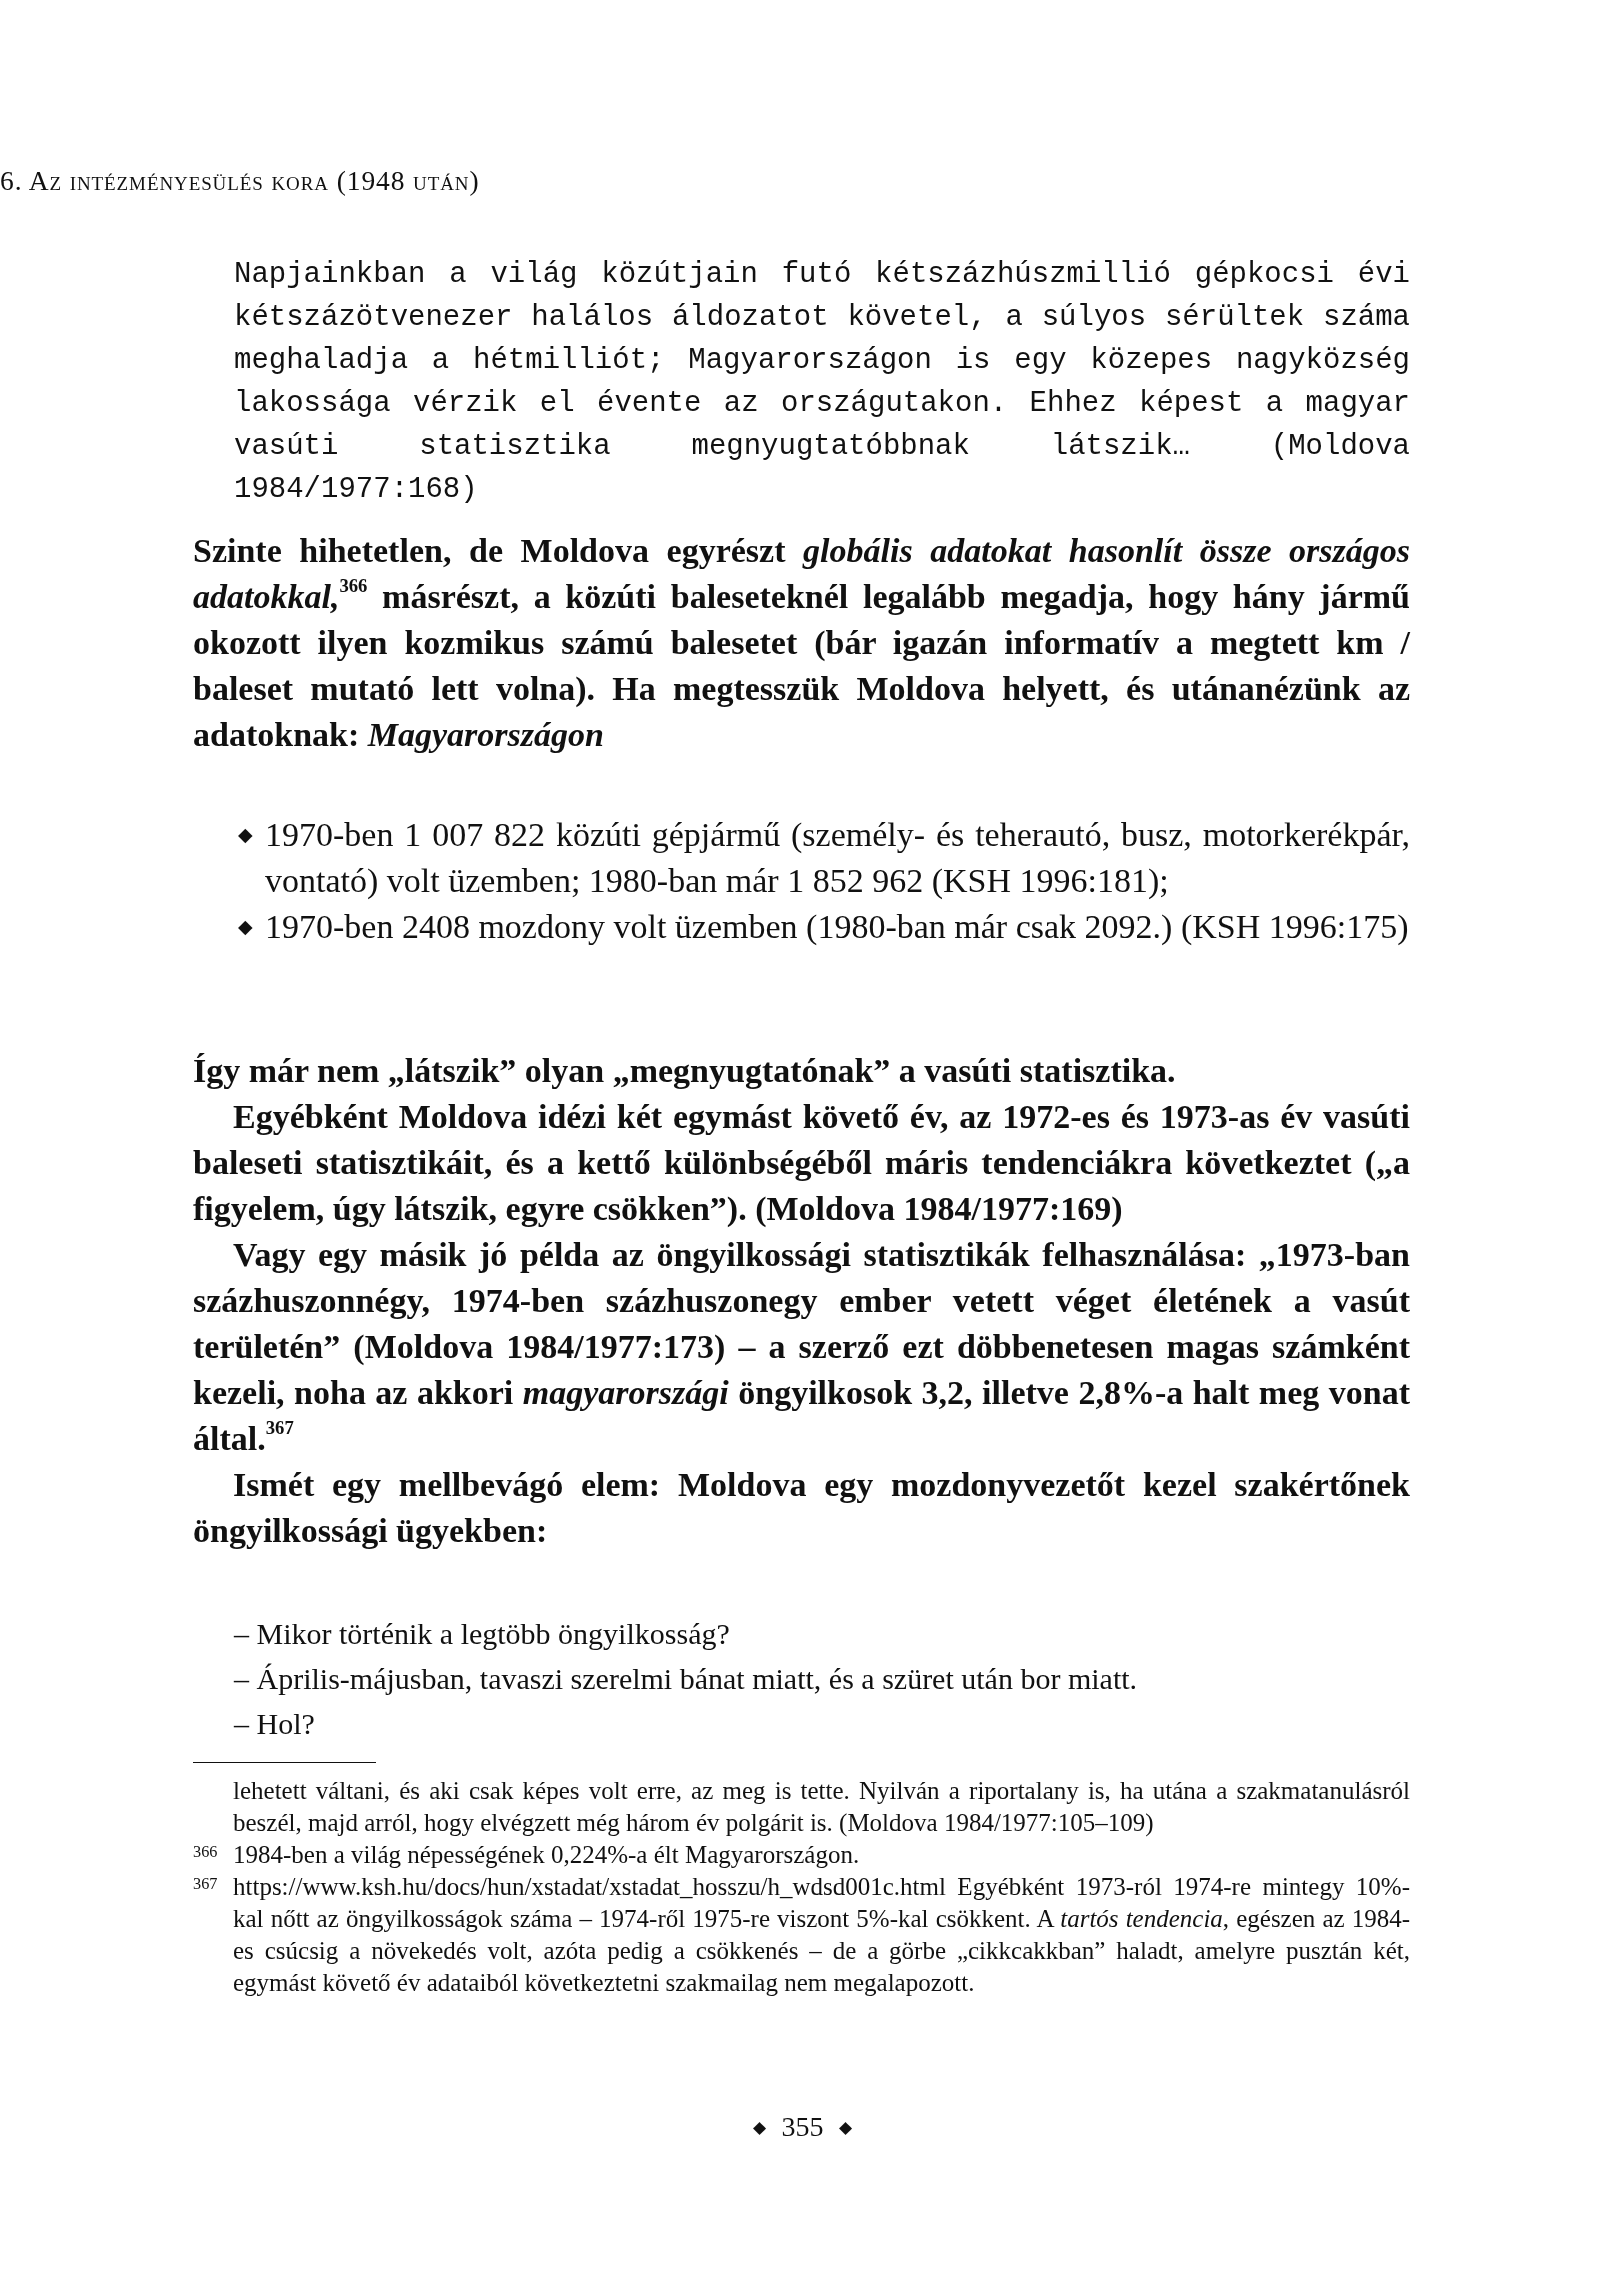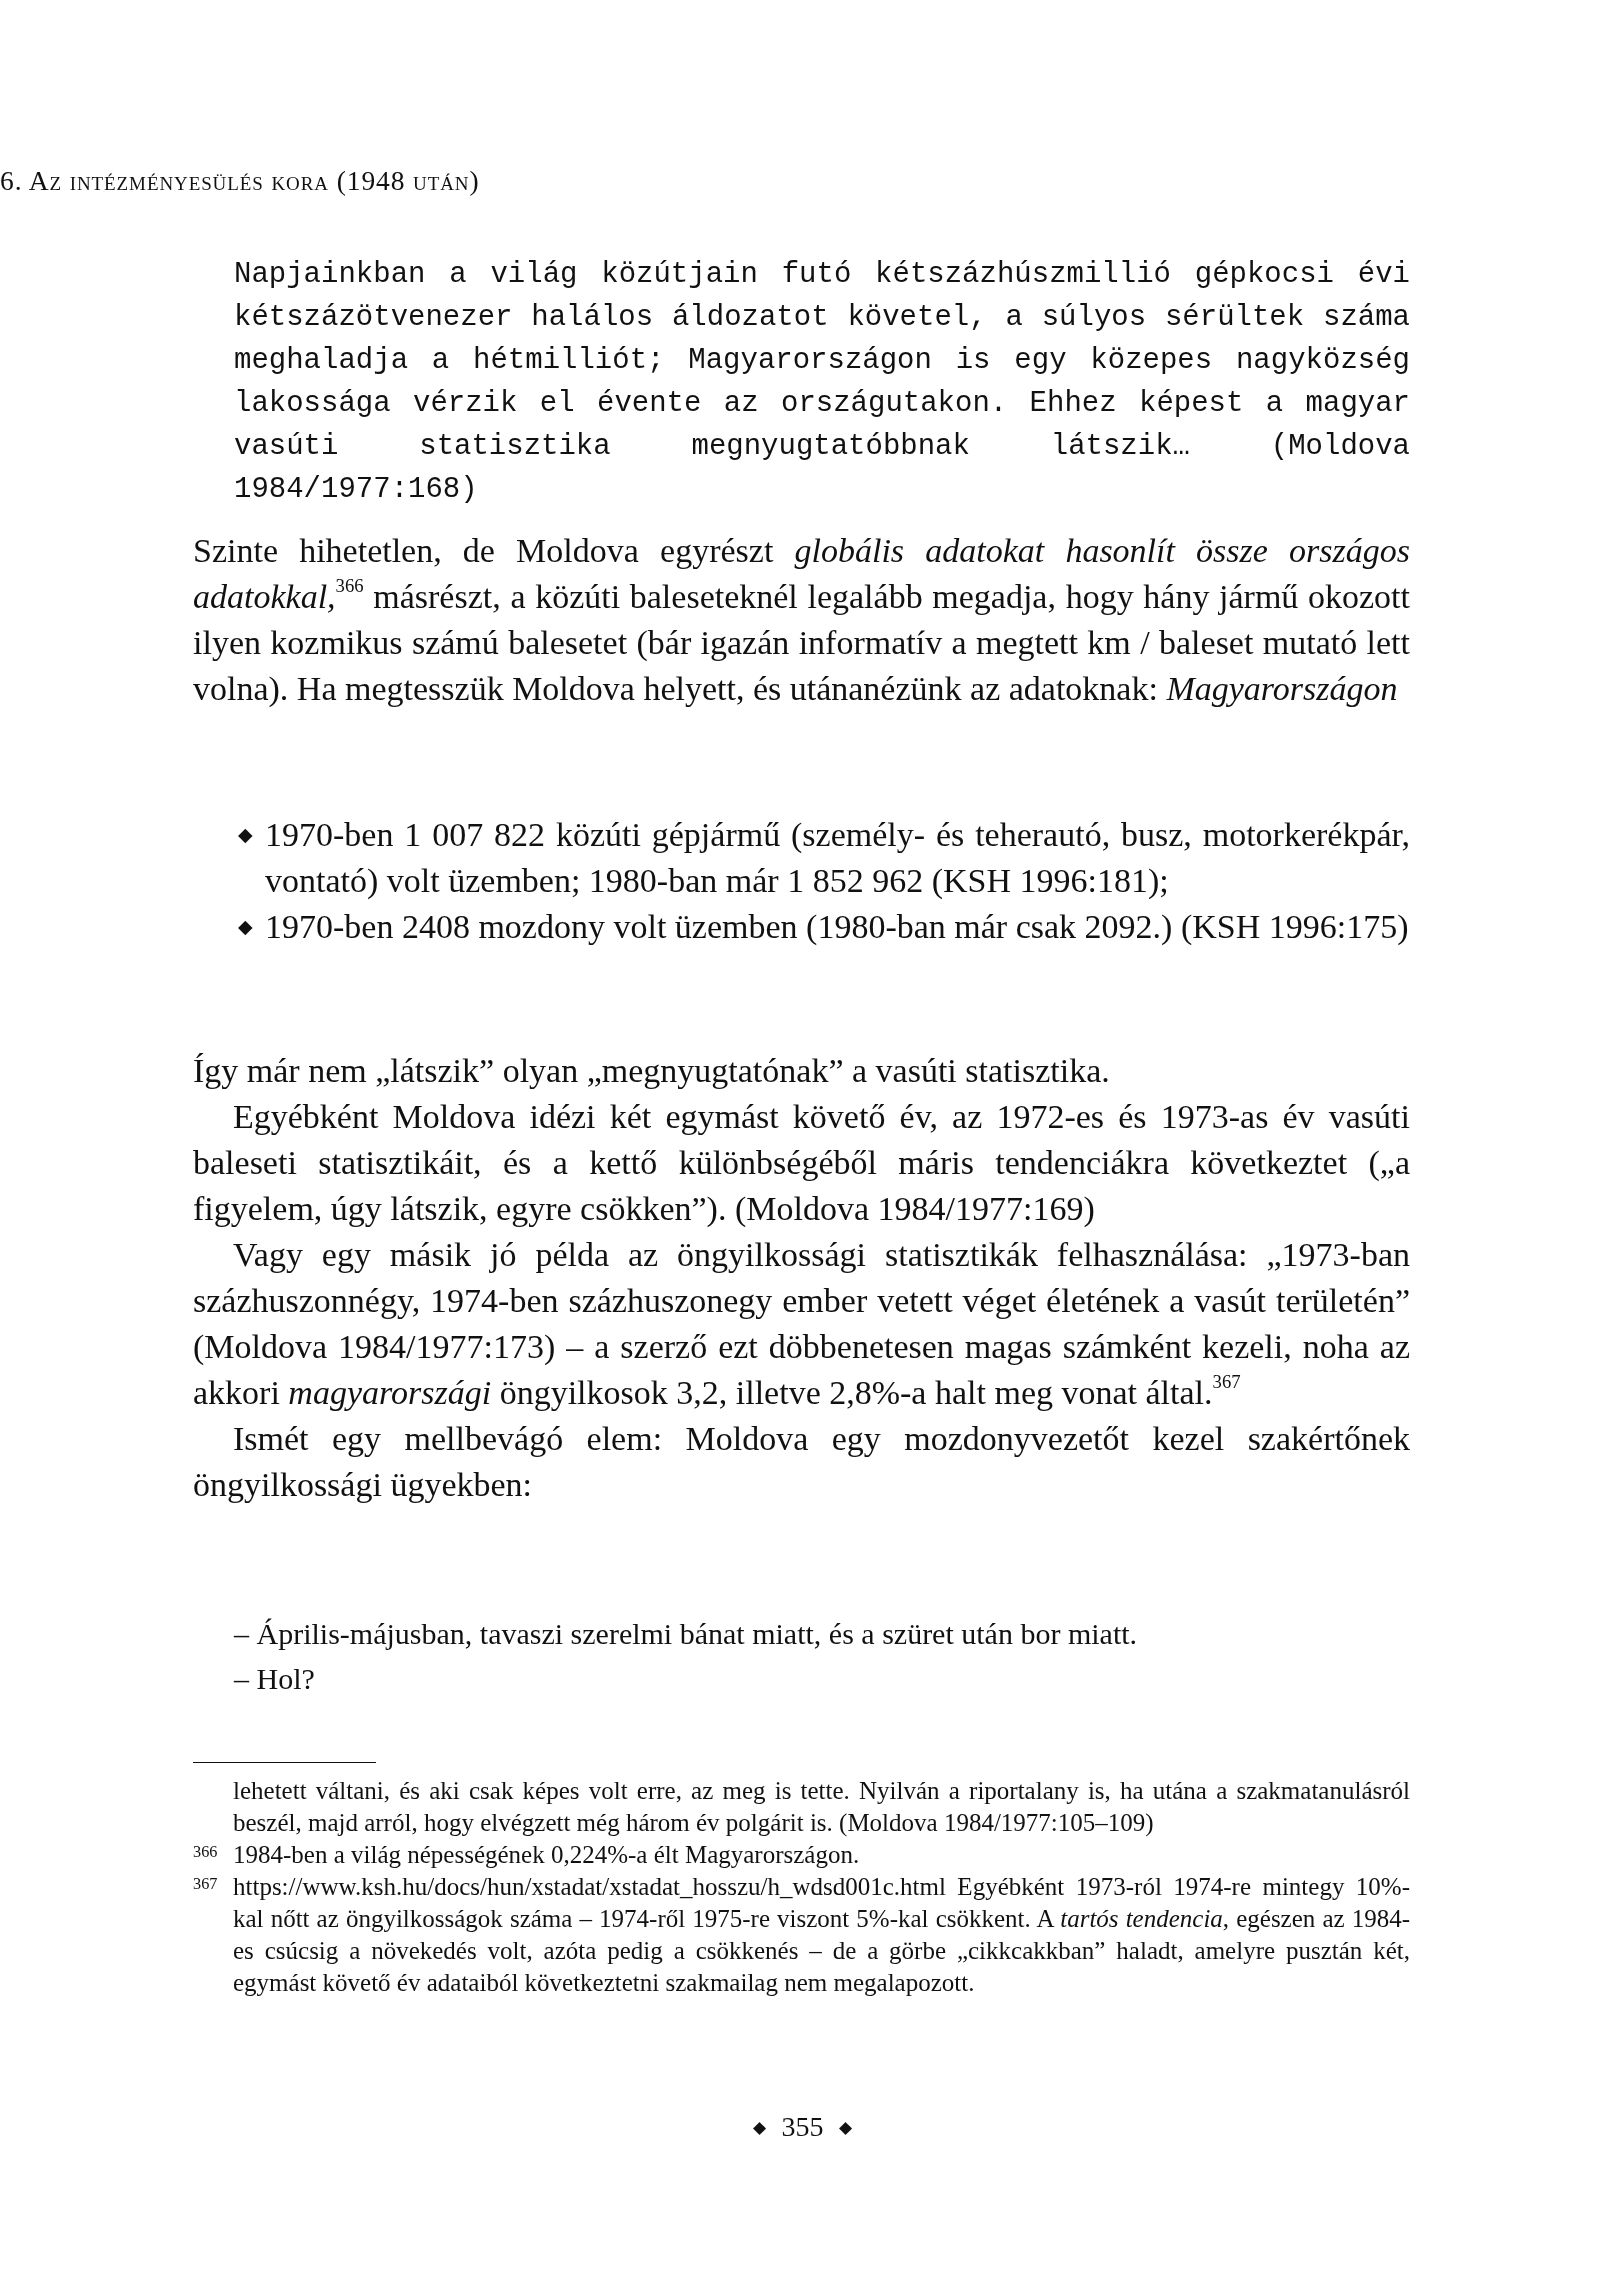--- a/index.html
+++ b/index.html
@@ -8,21 +8,21 @@
     font-family: "Liberation Serif", "DejaVu Serif", serif; color: #111111;
   }
   .abs { position: absolute; }
   #running-head {
     left: 0; width: 1605px; top: 165px; text-align: left;
     font-size: 27.5px; letter-spacing: 0.9px; font-variant: small-caps;
   }
   .col { left: 193px; width: 1217px; }
   .quote { left: 234px; width: 1176px; font-size: 29px; line-height: 43px; text-align: justify; }
   .body { font-size: 34px; line-height: 46px; text-align: justify; }
-  .body p { margin: 0; }
+  .body p { margin: 0; font-weight: bold; }
   .indent { text-indent: 40px; }
   .body i, .quote i, .fn i { font-style: italic; }
   sup { font-size: 0.55em; line-height: 0; vertical-align: 0.85em; }
   .bullets { left: 238px; width: 1172px; font-size: 34px; line-height: 46px; }
   .bullet-item { position: relative; padding-left: 27px; text-align: justify; }
   .bullet-mark { position: absolute; left: 0; top: 0; font-size: 19px; }
   .dialogue { left: 234px; width: 1176px; font-size: 30px; line-height: 45px; }
   .dialogue div { white-space: nowrap; }
   #footnote-rule { left: 193px; top: 1762px; width: 183px; height: 0; border-top: 1.3px solid #111; }
   .fns { left: 193px; width: 1217px; font-size: 25px; line-height: 32px; }
@@ -54,20 +54,21 @@
 </div>
 
 <div class="abs col body" style="top:1048px;">
   <p>Így már nem „látszik” olyan „megnyugtatónak” a vasúti statisztika.</p>
   <p class="indent">Egyébként Moldova idézi két egymást követő év, az 1972-es és 1973-as év vasúti baleseti statisztikáit, és a kettő különbségéből máris tendenciákra következtet („a figyelem, úgy látszik, egyre csökken”). (Moldova 1984/1977:169)</p>
   <p class="indent"><span>Vagy egy másik jó példa az öngyilkossági statisztikák felhasználása: „1973-ban százhuszonnégy, 1974-ben százhuszonegy ember vetett véget életének a vasút területén” (Moldova 1984/1977:173) – a szerző ezt döbbenetesen magas számként kezeli, noha az akkori </span><i>magyarországi</i><span> öngyilkosok 3,2, illetve 2,8%-a halt meg vonat által.</span><sup>367</sup></p>
   <p class="indent">Ismét egy mellbevágó elem: Moldova egy mozdonyvezetőt kezel szakértőnek öngyilkossági ügyekben:</p>
 </div>
 
 <div class="abs dialogue" style="top:1611px;">
+  <div>– Mikor történik a legtöbb öngyilkosság?</div>
   <div>– Április-májusban, tavaszi szerelmi bánat miatt, és a szüret után bor miatt.</div>
   <div>– Hol?</div>
 </div>
 
 <div id="footnote-rule" class="abs"></div>
 
 <div class="abs fns" style="top:1775px;">
   <div class="fn">
     <span>lehetett váltani, és aki csak képes volt erre, az meg is tette. Nyilván a riportalany is, ha utána a szakmatanulásról beszél, majd arról, hogy elvégzett még három év polgárit is. (Moldova 1984/1977:105–109)</span>
   </div>

